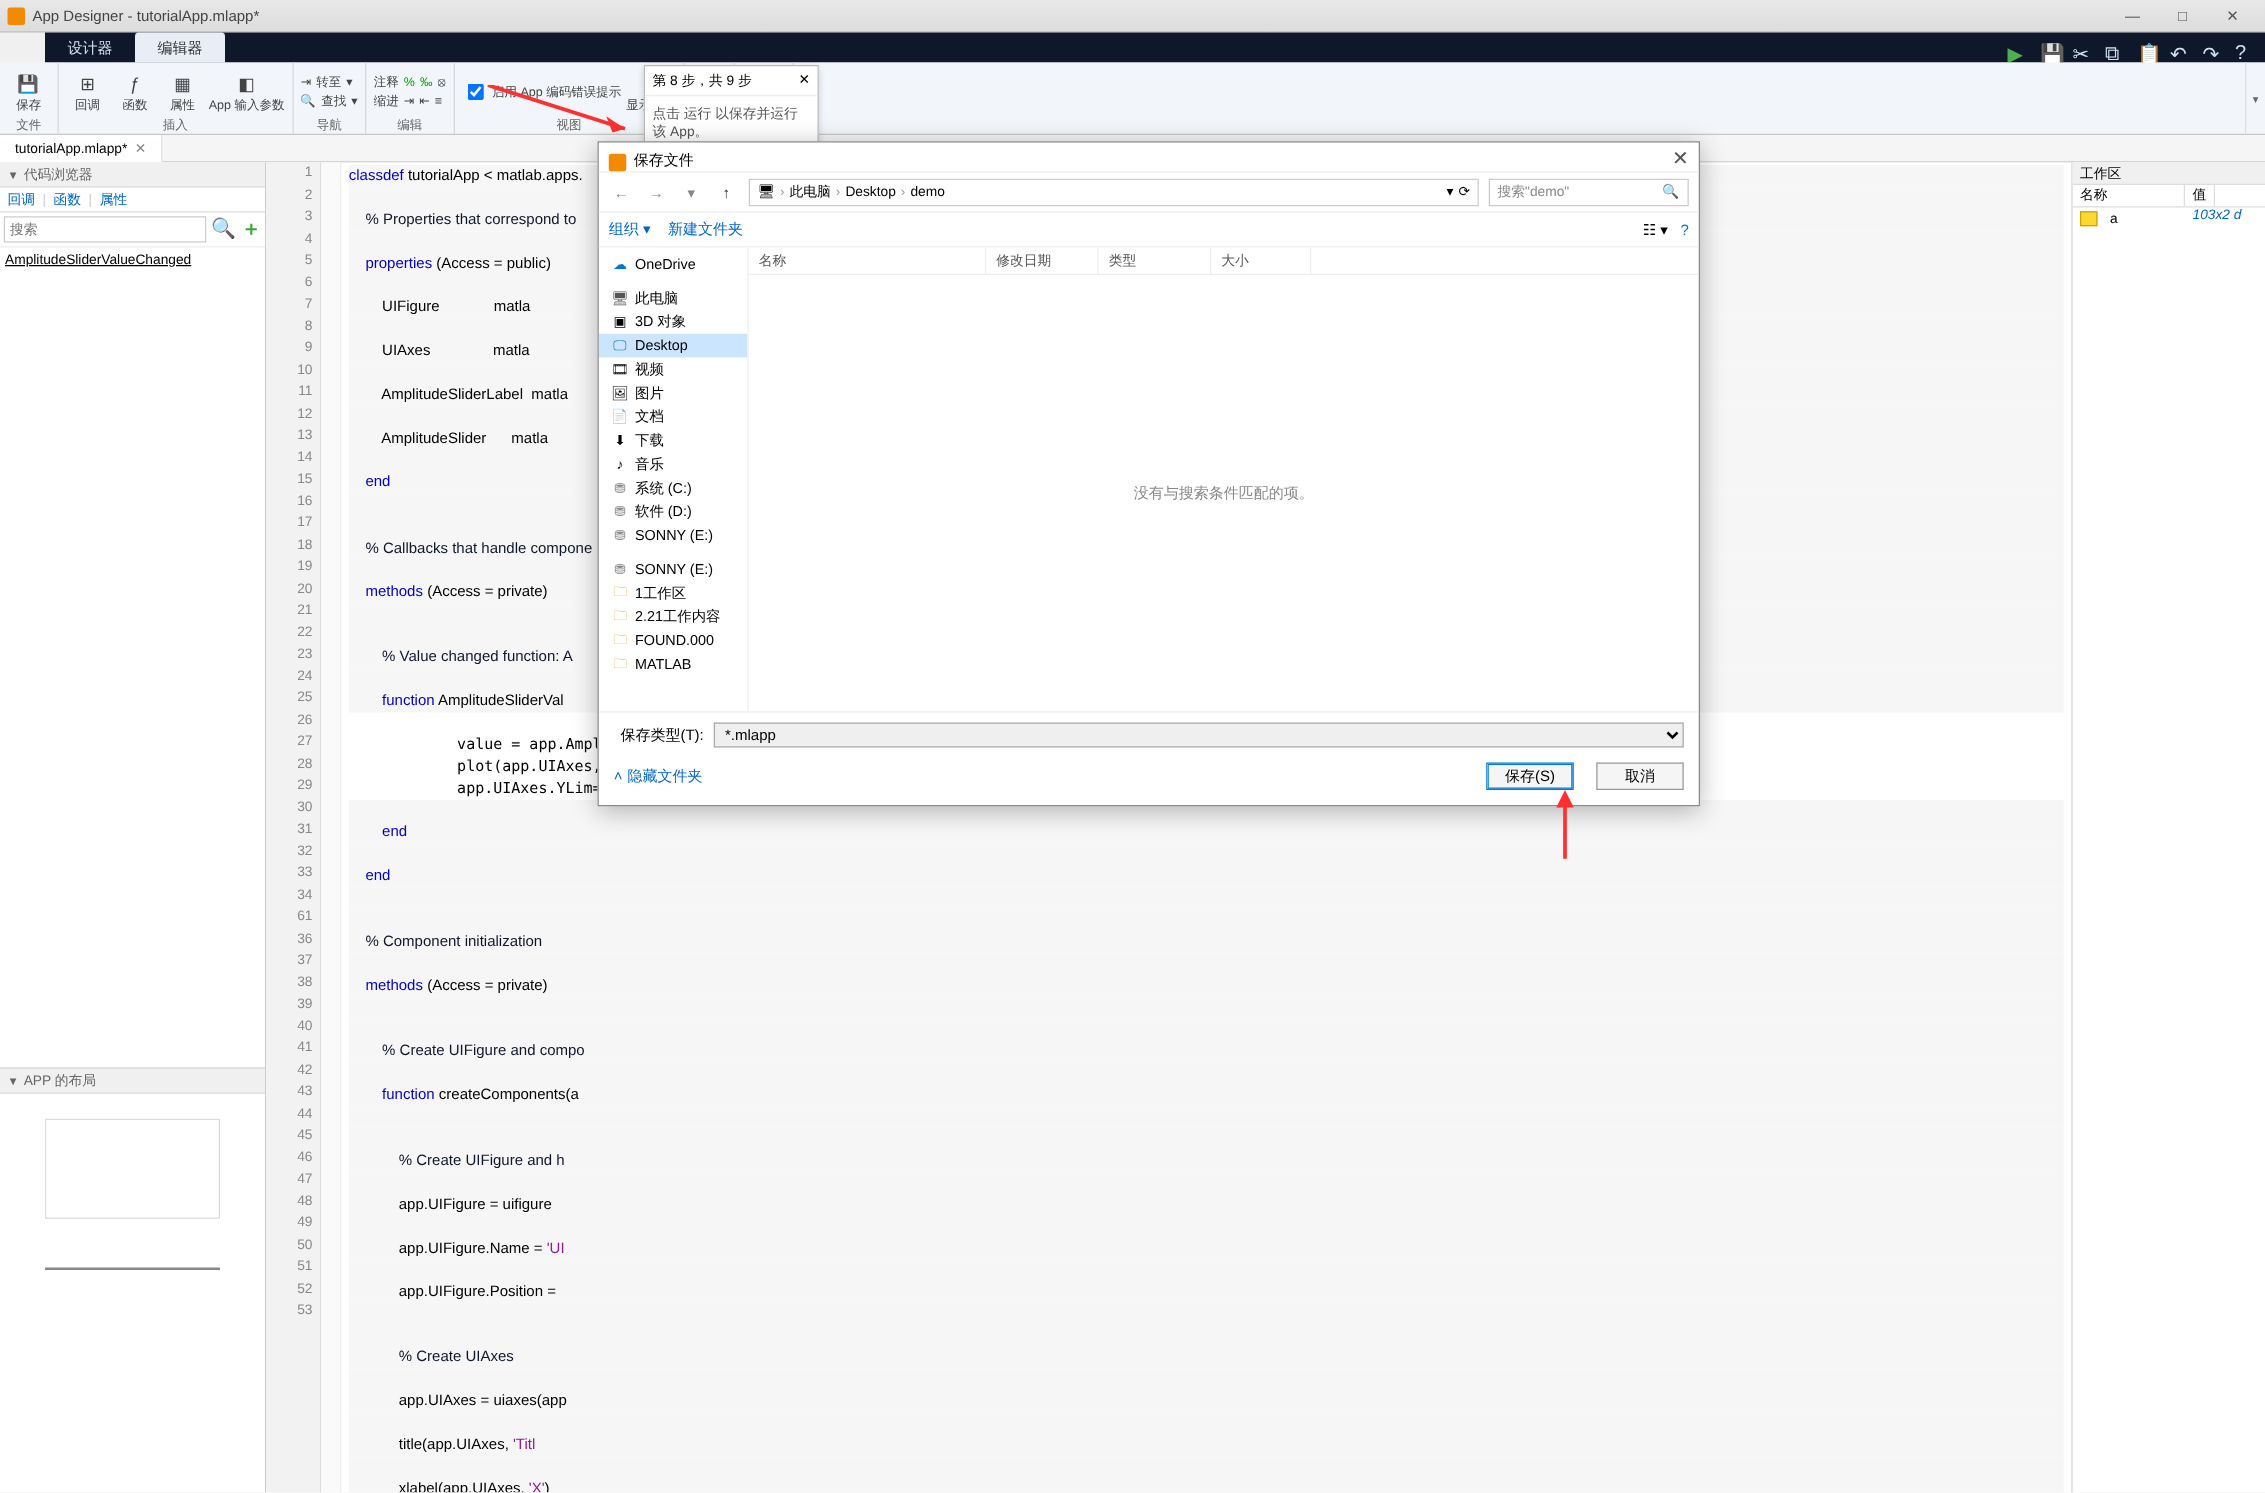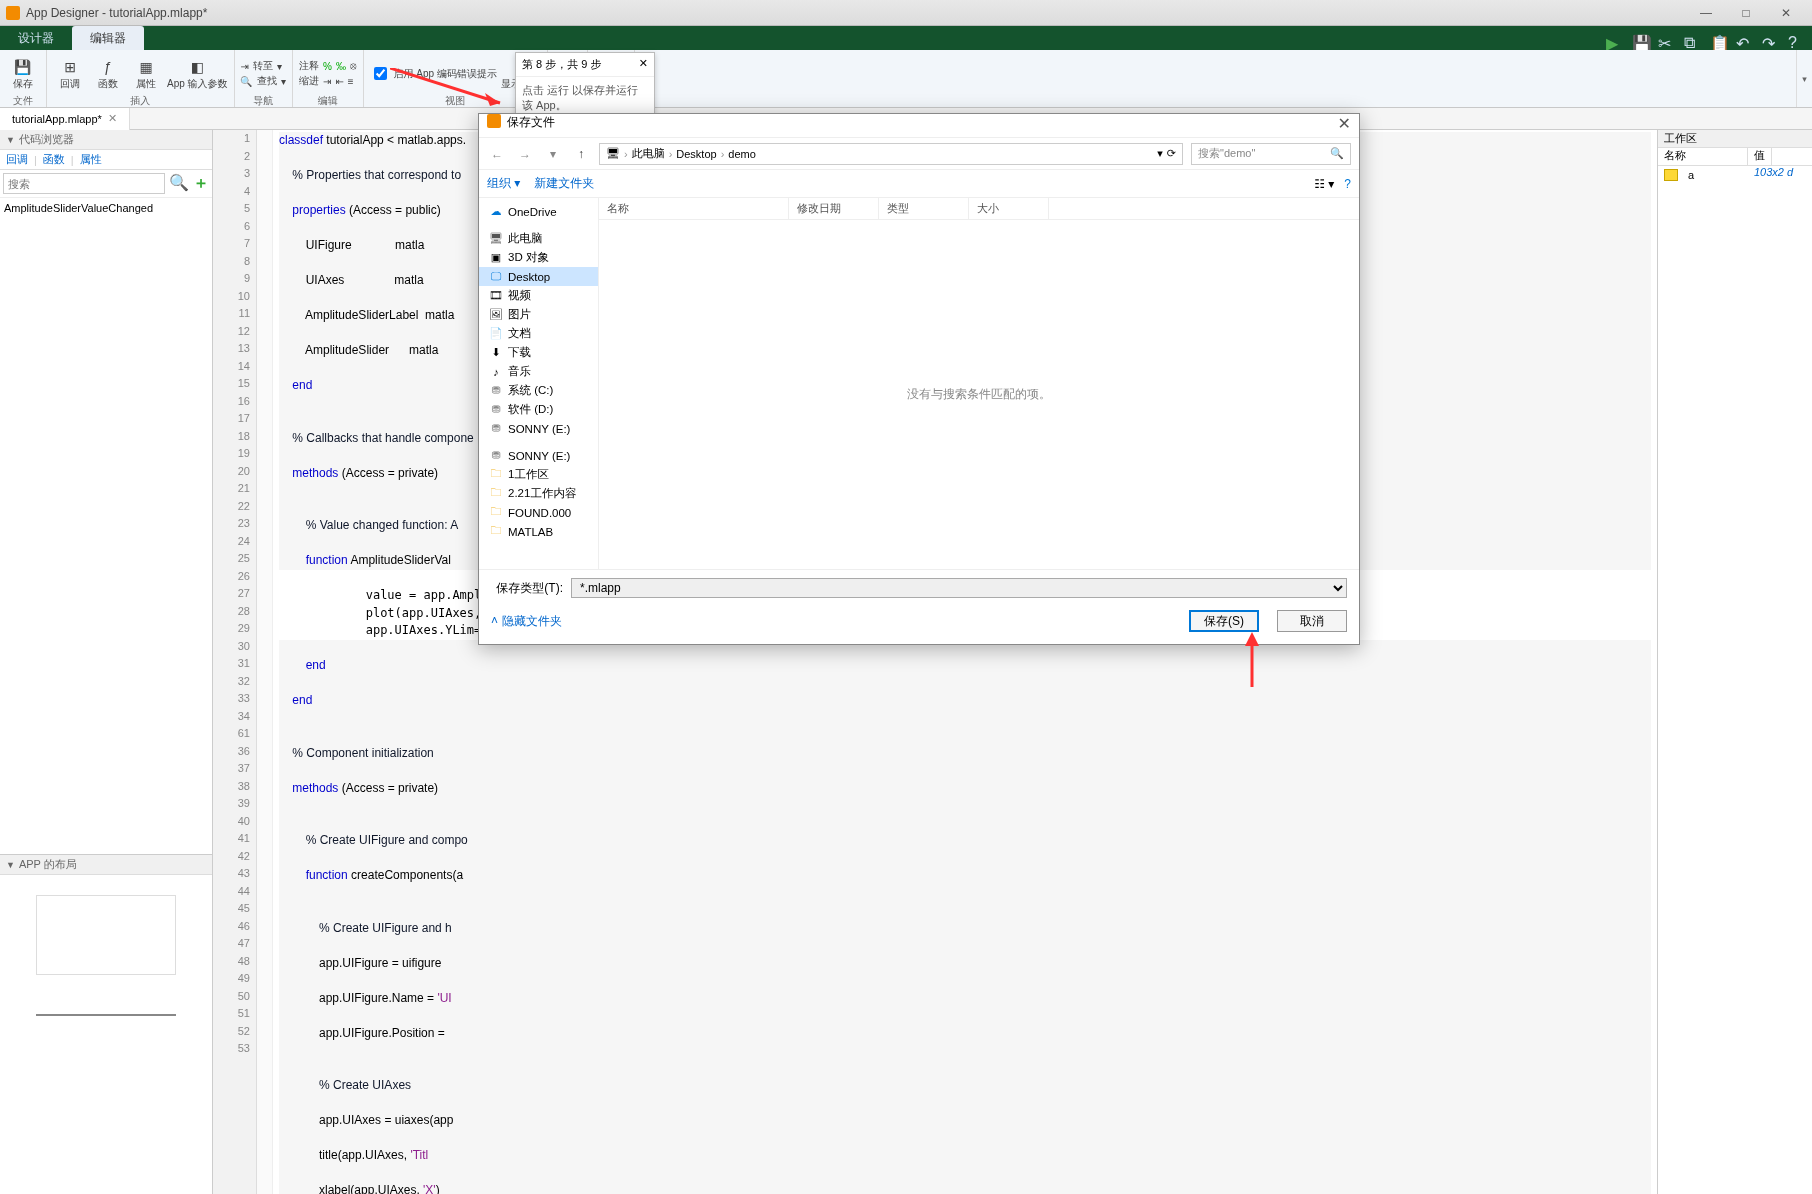--- a/index.html
+++ b/index.html
@@ -5,21 +5,21 @@
 * { box-sizing: border-box; font-family: "Segoe UI", Tahoma, sans-serif; }
 body { margin: 0; width: 1812px; height: 1194px; overflow: hidden; background: #f0f0f0; position: relative; }
 
 
 .titlebar { height: 26px; background: linear-gradient(#e8e8e8,#dcdcdc); display: flex; align-items: center; padding: 0 6px; font-size: 12px; color: #444; border-bottom: 1px solid #bbb; }
 .titlebar .logo { width: 14px; height: 14px; margin-right: 6px; background: #f38b00; border-radius: 2px; }
 .titlebar .spacer { flex: 1; }
 .winbtn { width: 40px; height: 20px; display: flex; align-items: center; justify-content: center; color: #555; }
 
 
-.tabsrow { height: 24px; background: #14532d; display: flex; align-items: flex-end; }
+.tabsrow { height: 24px; background: #0f172a; display: flex; align-items: flex-end; margin-left: 36px; }
 .tabsrow .tab { height: 24px; padding: 0 18px; font-size: 12px; color: #cfe0f0; display: flex; align-items: center; }
 .tabsrow .tab.active { background: #e8eef6; color: #333; border-top-left-radius: 3px; border-top-right-radius: 3px; }
 .tabsrow .qat { margin-left: auto; display: flex; align-items: center; padding-right: 8px; gap: 10px; }
 .tabsrow .qaticon { width: 16px; height: 16px; color: #cfe0f0; }
 
 
 .ribbon { height: 58px; background: #f2f6fa; border-bottom: 1px solid #c8c8c8; display: flex; align-items: stretch; position: relative; }
 .rgroup { display: flex; flex-direction: column; align-items: center; justify-content: flex-end; padding: 0 6px; border-right: 1px solid #d8d8d8; font-size: 10px; color: #666; }
 .rgroup .label { height: 12px; line-height: 12px; }
 .rgroup .items { flex: 1; display: flex; align-items: center; gap: 4px; padding-top: 2px; }
@@ -47,21 +47,21 @@
 .content { display: flex; height: calc(1194px - 26px - 24px - 58px - 22px); }
 .leftcol { width: 213px; display: flex; flex-direction: column; border-right: 1px solid #ccc; background: #fff; }
 .panelhdr { height: 20px; background: #f0f0f0; border-bottom: 1px solid #ddd; display: flex; align-items: center; padding: 0 6px; font-size: 11px; color: #666; }
 .panelhdr .chev { margin-right: 4px; font-size: 9px; }
 .browser-tabs { display: flex; font-size: 11px; border-bottom: 1px solid #ddd; height: 20px; align-items: center; }
 .browser-tabs span { padding: 0 6px; color: #0066cc; cursor: pointer; }
 .browser-tabs span.sep { color: #ccc; padding: 0; }
 .searchrow { display: flex; padding: 3px; gap: 4px; border-bottom: 1px solid #eee; }
 .searchrow input { flex: 1; font-size: 11px; padding: 1px 4px; border: 1px solid #ccc; }
 .searchrow .plus { width: 16px; color: #3a3; font-weight: bold; display: flex; align-items: center; justify-content: center; }
-.cblist { flex: 1; overflow: auto; font-size: 11px; padding: 4px; }
+.cblist { flex: 1; overflow: auto; font-size: 11px; padding: 4px; text-decoration: underline; }
 
 .layoutpanel { height: 340px; border-top: 1px solid #ccc; }
 .layoutcanvas { padding: 20px; display: flex; flex-direction: column; gap: 30px; align-items: center; }
 .miniplot { width: 140px; height: 80px; border: 1px solid #ddd; background: #fff; position: relative; }
 .minislider { width: 140px; height: 20px; position: relative; }
 .minislider .track { height: 2px; background: #888; margin-top: 9px; }
 
 
 .codecol { flex: 1; display: flex; position: relative; background: #fff; }
 .gutter { width: 44px; background: #f2f2f2; border-right: 1px solid #ddd; font-size: 11px; color: #888; text-align: right; padding-top: 2px; }
@@ -80,21 +80,21 @@
 .rightcol .cols span { padding: 0 6px; border-right: 1px solid #ddd; }
 .rightcol .row { display: flex; font-size: 11px; height: 18px; }
 .rightcol .row span { padding: 0 6px; }
 .varicon { width: 12px; height: 12px; background: #fdd835; border: 1px solid #c9a500; margin-right: 4px; }
 
 
 .riboverflow { position: absolute; right: 0; top: 0; width: 16px; height: 100%; display: flex; align-items: center; justify-content: center; border-left: 1px solid #ddd; font-size: 9px; color: #666; }
 
 
 .savedialog { position: absolute; left: 478px; top: 113px; width: 882px; height: 532px; background: #fff; border: 1px solid #888; box-shadow: 0 4px 20px rgba(0,0,0,.3); z-index: 10; display: flex; flex-direction: column; font-size: 12px; }
-.savedialog .sdtitle { height: 24px; display: flex; align-items: flex-start; padding: 0 8px; border-bottom: 1px solid #eee; }
+.savedialog .sdtitle { height: 24px; display: flex; align-items: flex-end; padding: 0 8px; border-bottom: 1px solid #eee; }
 .savedialog .sdtitle .logo2 { width: 14px; height: 14px; background: #f38b00; border-radius: 2px; margin-right: 6px; }
 .savedialog .sdtitle .x { margin-left: auto; font-size: 16px; color: #555; }
 .navbar { height: 32px; display: flex; align-items: center; padding: 0 8px; gap: 8px; border-bottom: 1px solid #eee; }
 .navbtn { width: 20px; text-align: center; color: #888; }
 .navbtn.enabled { color: #333; }
 .navpath { flex: 1; border: 1px solid #ccc; height: 22px; display: flex; align-items: center; padding: 0 6px; gap: 4px; font-size: 11px; }
 .navpath .sep { color: #999; }
 .navsearch { width: 160px; border: 1px solid #ccc; height: 22px; display: flex; align-items: center; padding: 0 6px; color: #888; font-size: 11px; }
 .toolbar2 { height: 28px; display: flex; align-items: center; padding: 0 8px; gap: 14px; border-bottom: 1px solid #eee; font-size: 12px; }
 .toolbar2 .r { margin-left: auto; display: flex; gap: 10px; align-items: center; }

